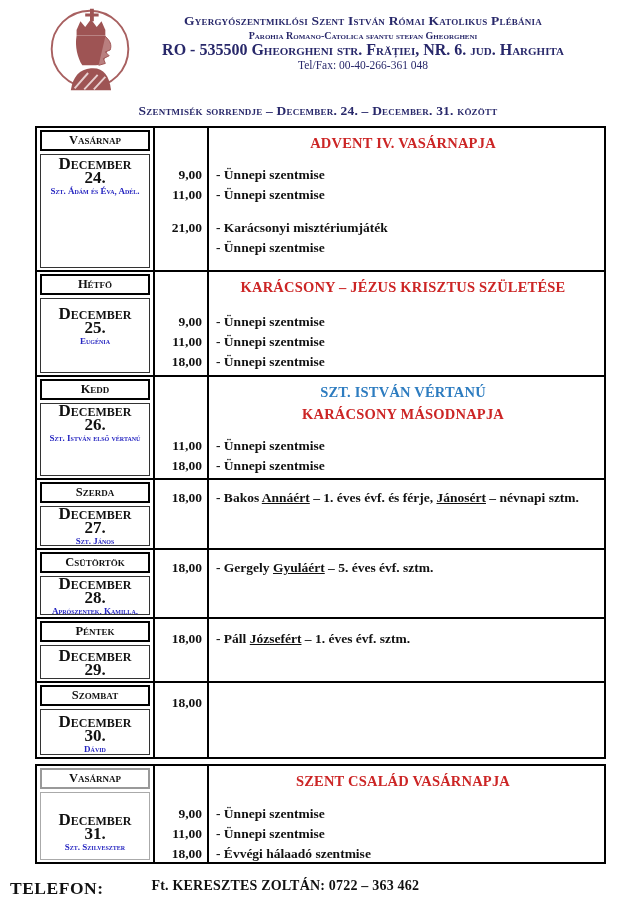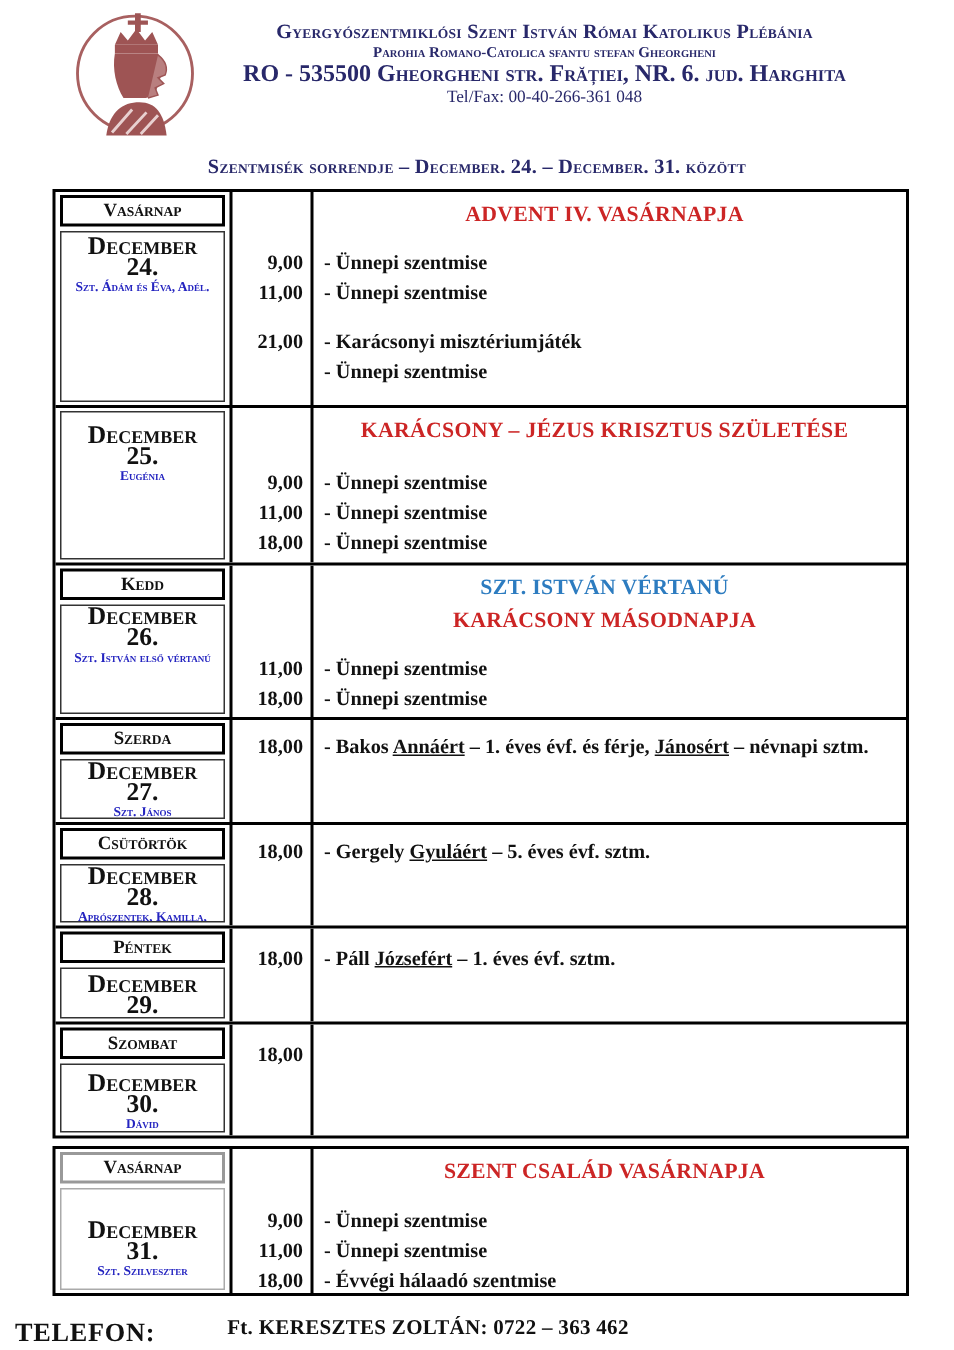--- a/index.html
+++ b/index.html
@@ -114,20 +114,21 @@
               <div class="txt"><span>- Karácsonyi misztériumjáték</span></div>
             </div>
             <div class="line">
               <div class="time"></div>
               <div class="txt"><span>- Ünnepi szentmise</span></div>
             </div>
           </div>
         </div>
         <div class="row" style="height: 105px;">
           <div class="day-cell">
+            <div class="day-box">Hétfő</div>
             <div class="date-box" style="padding-top: 8px;">
               <div class="date-l1">December</div>
               <div class="date-l2">25.</div>
               <div class="saints">Eugénia</div>
             </div>
           </div>
           <div class="lines">
             <div class="line">
               <div class="time"></div>
               <div class="txt title" style="color: rgb(204, 37, 37);">KARÁCSONY – JÉZUS KRISZTUS SZÜLETÉSE</div>

